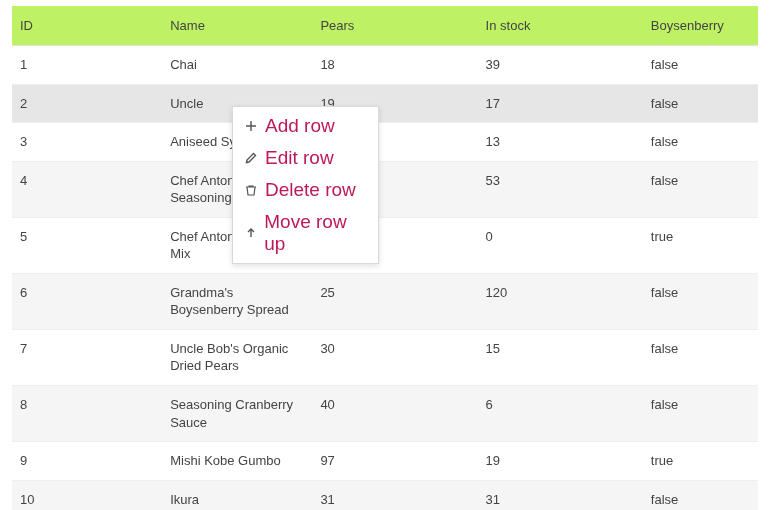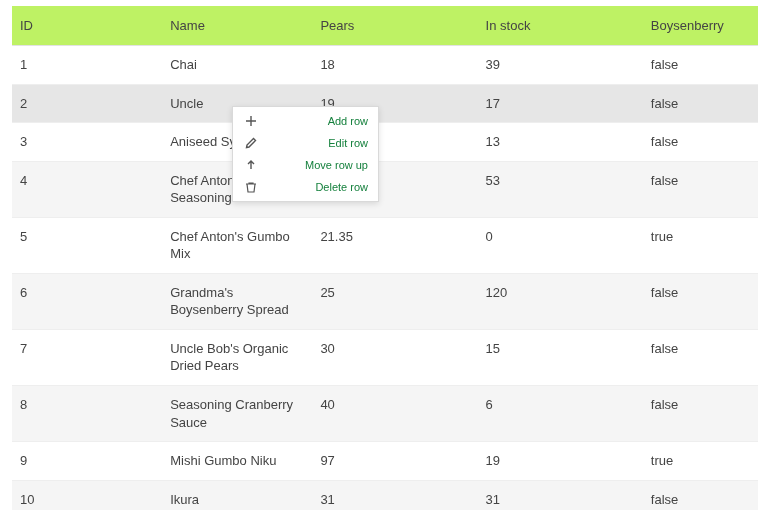--- a/index.html
+++ b/index.html
@@ -59,24 +59,23 @@
     background: #fff;
     border: 1px solid #d9d9d9;
     box-shadow: 0 2px 6px rgba(0,0,0,0.12);
     padding: 3px 0;
     z-index: 50;
   }
   .ctx-item {
     display: flex;
     align-items: center;
     padding: 5px 10px;
-    font-size: 11px;
-    color: #15803d;
+    font-size: 19px;
+    color: #be185d;
     cursor: default;
-    justify-content: space-between;
   }
   .ctx-item .ic {
     width: 16px;
     display: inline-flex;
     justify-content: center;
     margin-right: 6px;
     color: #555;
   }
   .ctx-item .ic svg {
     width: 12px;
@@ -160,21 +159,21 @@
         </tr>
         <tr>
           <td>8</td>
           <td>Seasoning Cranberry Sauce</td>
           <td>40</td>
           <td>6</td>
           <td>false</td>
         </tr>
         <tr>
           <td>9</td>
-          <td>Mishi Gumbo Niku</td>
+          <td>Mishi Kobe Gumbo</td>
           <td>97</td>
           <td>19</td>
           <td>true</td>
         </tr>
         <tr>
           <td>10</td>
           <td>Ikura</td>
           <td>31</td>
           <td>31</td>
           <td>false</td>
@@ -193,29 +192,29 @@
     </div>
     <div class="ctx-item">
       <span class="ic">
         <svg viewBox="0 0 12 12">
             <path d="M8.5 1.5l2 2L4 10l-2.5.5L2 8z"></path>
           </svg>
       </span>
       <span>Edit row</span>
     </div>
     <div class="ctx-item">
+      <span class="ic fill">
+        <svg viewBox="0 0 12 12">
+            <path d="M2 3h8l-1 8H3zM4 3V2h4v1M1 3h10" fill="none" stroke="#555" stroke-width="1.2"></path>
+          </svg>
+      </span>
+      <span>Delete row</span>
+    </div>
+    <div class="ctx-item">
       <span class="ic">
         <svg viewBox="0 0 12 12">
             <path d="M6 10V2M3 5l3-3 3 3"></path>
           </svg>
       </span>
       <span>Move row up</span>
-    </div>
-    <div class="ctx-item">
-      <span class="ic fill">
-        <svg viewBox="0 0 12 12">
-            <path d="M2 3h8l-1 8H3zM4 3V2h4v1M1 3h10" fill="none" stroke="#555" stroke-width="1.2"></path>
-          </svg>
-      </span>
-      <span>Delete row</span>
     </div>
   </div>
 </div>
 
 </body></html>

